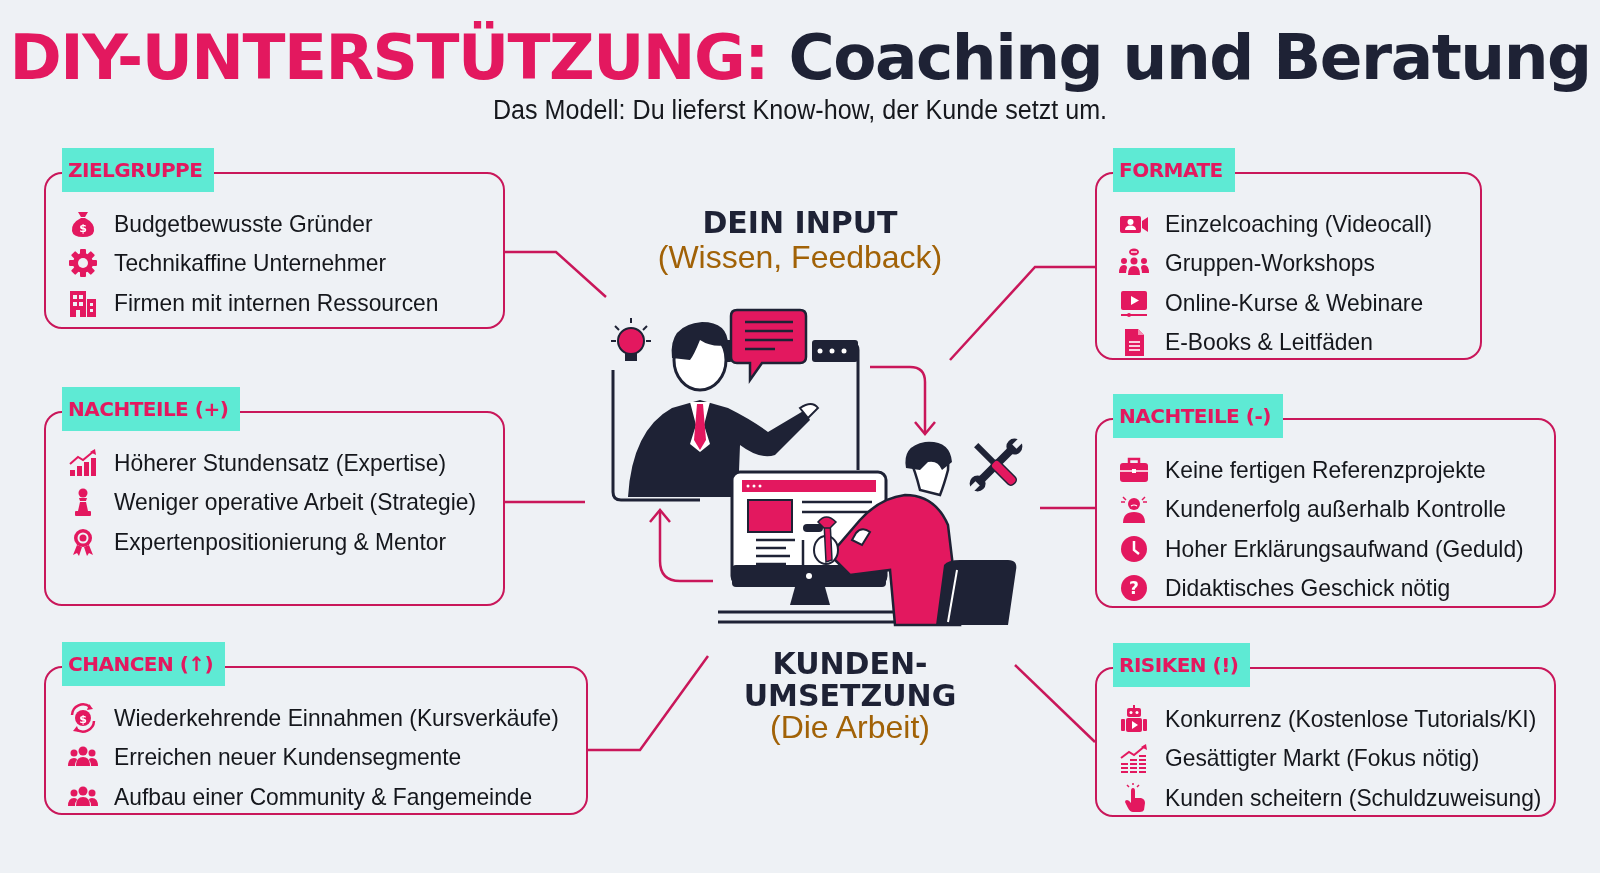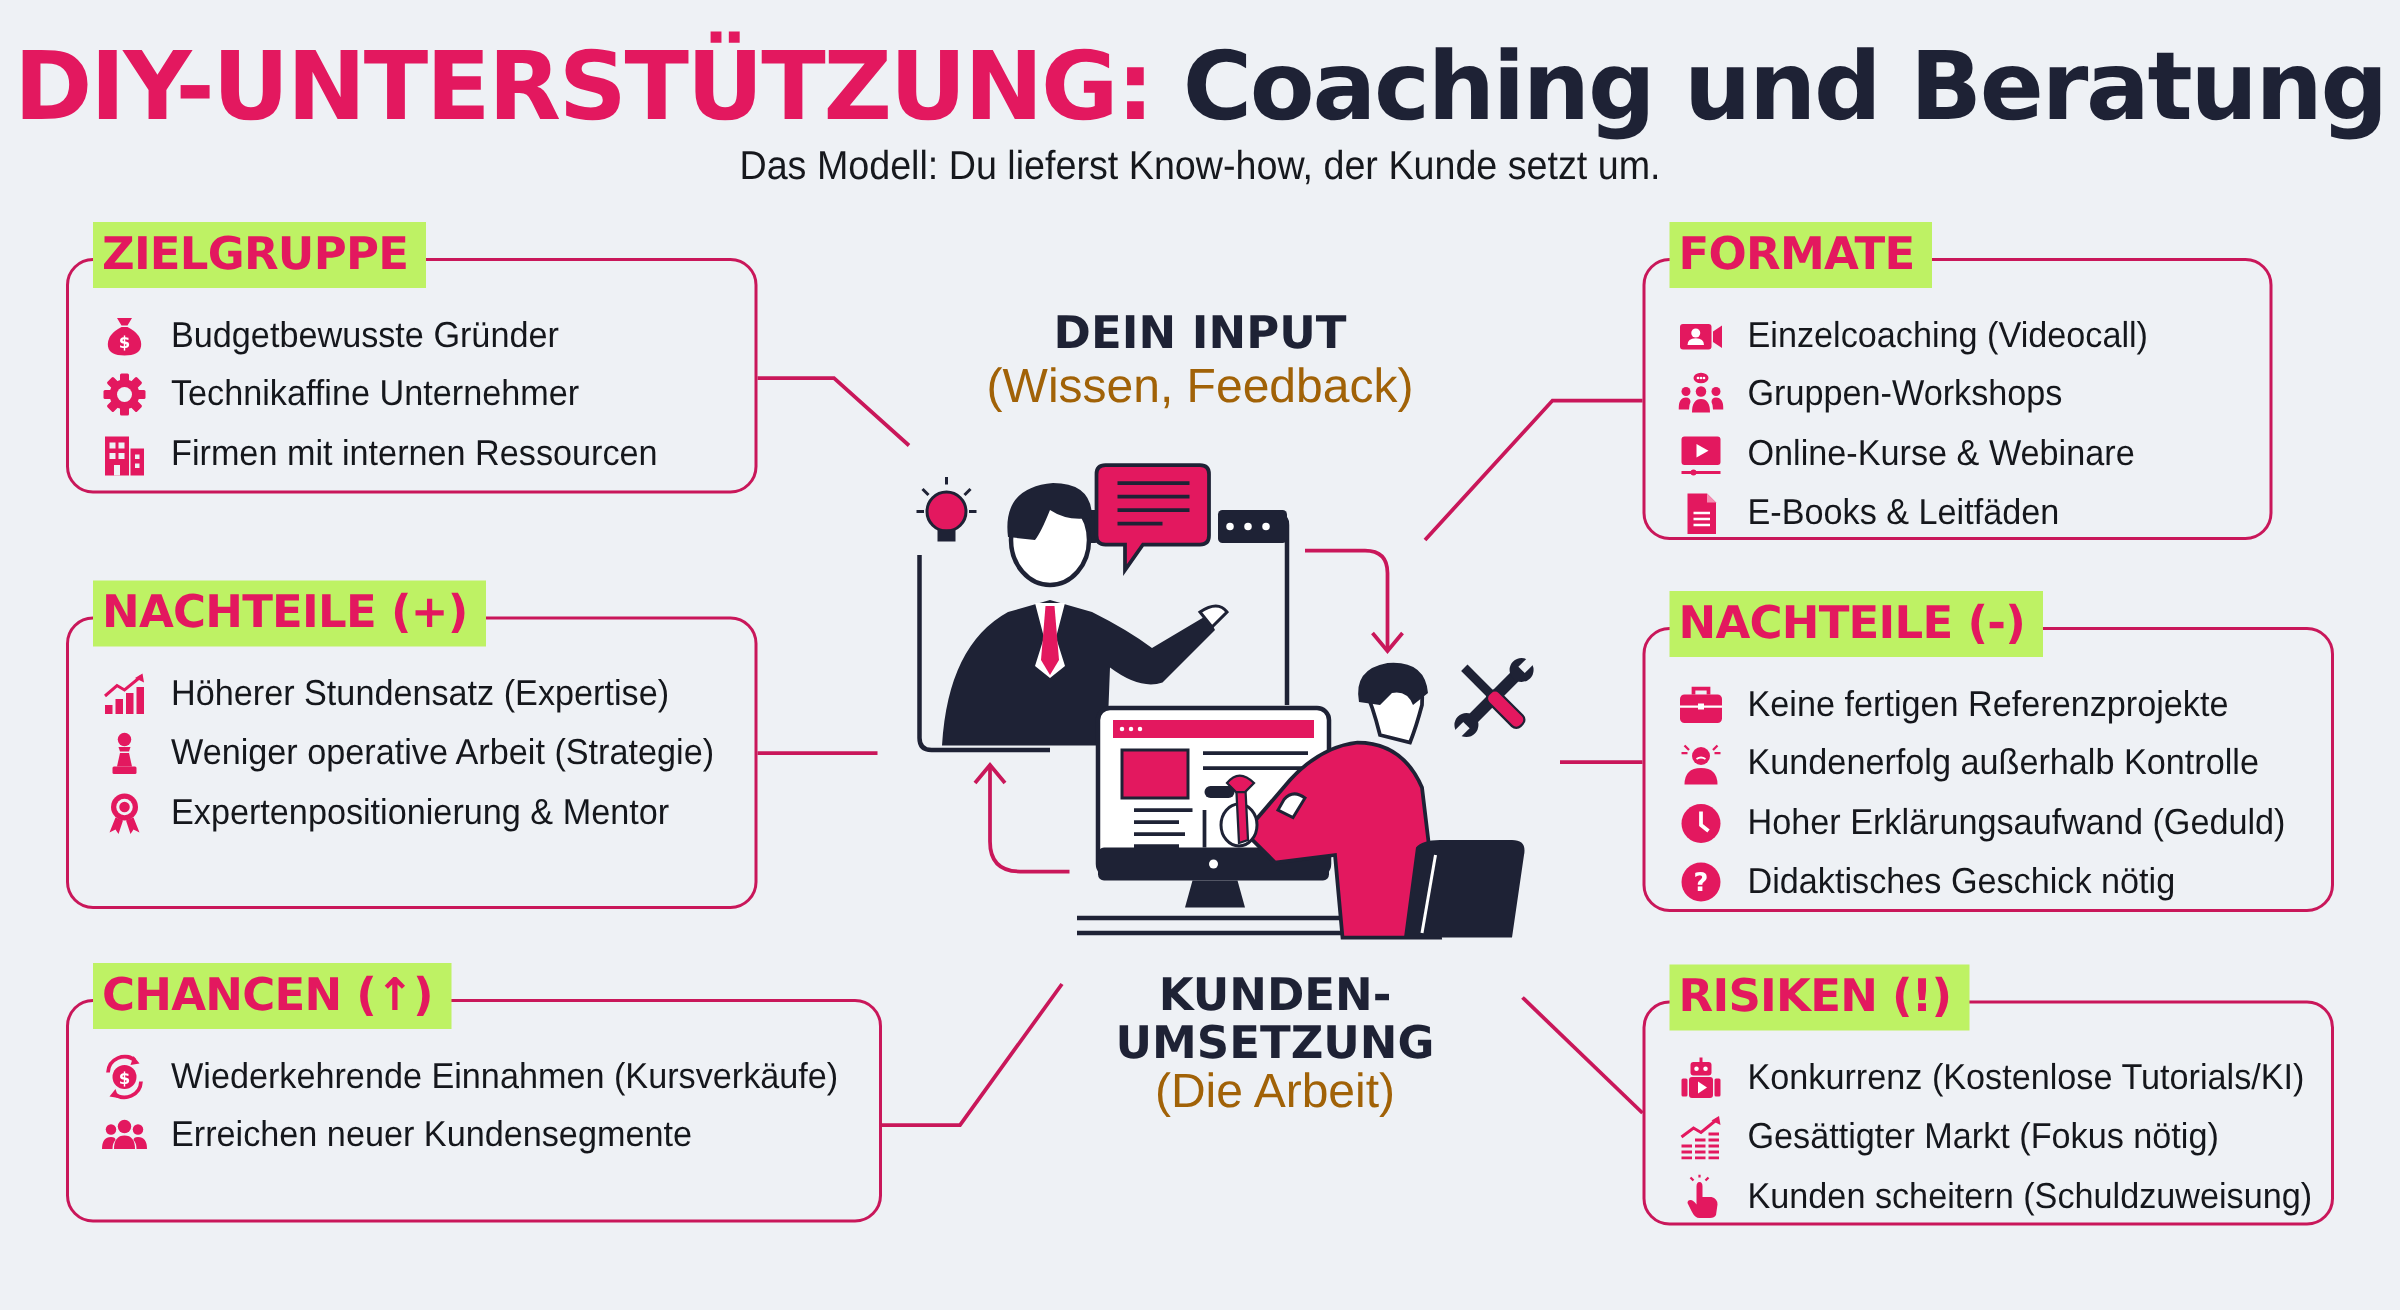--- a/index.html
+++ b/index.html
@@ -20,22 +20,22 @@
   .subtitle {
     position: absolute; left: 0; top: 95px; width: 1600px; text-align: center;
     font-family: "Liberation Sans", sans-serif; font-size: 27px; color: #16181d;
     transform: scaleX(0.93);
   }
   .box {
     position: absolute; border: 2.5px solid #c9175a; border-radius: 18px;
   }
   .box-head {
     position: absolute; top: -26px; left: 16px; padding: 0 12px 0 6px;
-    background: #bef264; color: #e3185f;
-    font-family: "DejaVu Sans", sans-serif; font-weight: bold; font-size: 30px;
+    background: #5eead4; color: #e3185f;
+    font-family: "DejaVu Sans", sans-serif; font-weight: bold; font-size: 20px;
     letter-spacing: -0.5px; line-height: 44px;
   }
   .items { position: absolute; left: 20px; top: 30px; list-style: none; }
   .item { display: flex; align-items: center; height: 39.5px; }
   .item .ico { width: 34px; height: 30px; display: flex; align-items: center; justify-content: center; margin-right: 14px; flex: none; }
   .item .ico svg { width: 30px; height: 30px; }
   .item .txt { font-size: 24px; color: #15171c; white-space: nowrap; transform: scaleX(0.95); transform-origin: left center; }
 
   .center-label {
     position: absolute; text-align: center; color: #1e2235;
@@ -288,24 +288,39 @@
               <circle cx="6" cy="11" r="3.5"></circle>
               <circle cx="24" cy="11" r="3.5"></circle>
               <path d="M8 24 Q8 15 15 15 Q22 15 22 24 Z"></path>
               <path d="M0 24 Q0 16 6 16 Q9 16 9 18 Q7 20 7 24 Z"></path>
               <path d="M30 24 Q30 16 24 16 Q21 16 21 18 Q23 20 23 24 Z"></path>
             </g>
           </svg>
         </span>
       <span class="txt">Erreichen neuer Kundensegmente</span>
     </li>
-  </ul>
-</section>
-
-<section class="box" style="left:1095px; top:172px; width:420px; height:188px;padding-left:16px;">
+    <li class="item">
+      <span class="ico">
+          <svg viewBox="0 0 30 30">
+            <g fill="#e3185f">
+              <circle cx="15" cy="9" r="4.5"></circle>
+              <circle cx="6" cy="11" r="3.5"></circle>
+              <circle cx="24" cy="11" r="3.5"></circle>
+              <path d="M8 24 Q8 15 15 15 Q22 15 22 24 Z"></path>
+              <path d="M0 24 Q0 16 6 16 Q9 16 9 18 Q7 20 7 24 Z"></path>
+              <path d="M30 24 Q30 16 24 16 Q21 16 21 18 Q23 20 23 24 Z"></path>
+            </g>
+          </svg>
+        </span>
+      <span class="txt">Aufbau einer Community &amp; Fangemeinde</span>
+    </li>
+  </ul>
+</section>
+
+<section class="box" style="left:1095px; top:172px; width:387px; height:188px;padding-left:16px;">
   <div class="box-head">FORMATE</div>
   <ul class="items">
     <li class="item">
       <span class="ico">
           <svg viewBox="0 0 30 30">
             <rect x="1" y="7" width="21" height="17" rx="2" fill="#e3185f"></rect>
             <circle cx="11.5" cy="13" r="3" fill="#fff"></circle>
             <path d="M6 21 Q6 16.5 11.5 16.5 Q17 16.5 17 21 Z" fill="#fff"></path>
             <path d="M23 12 L29 8 L29 23 L23 19 Z" fill="#e3185f"></path>
           </svg>

